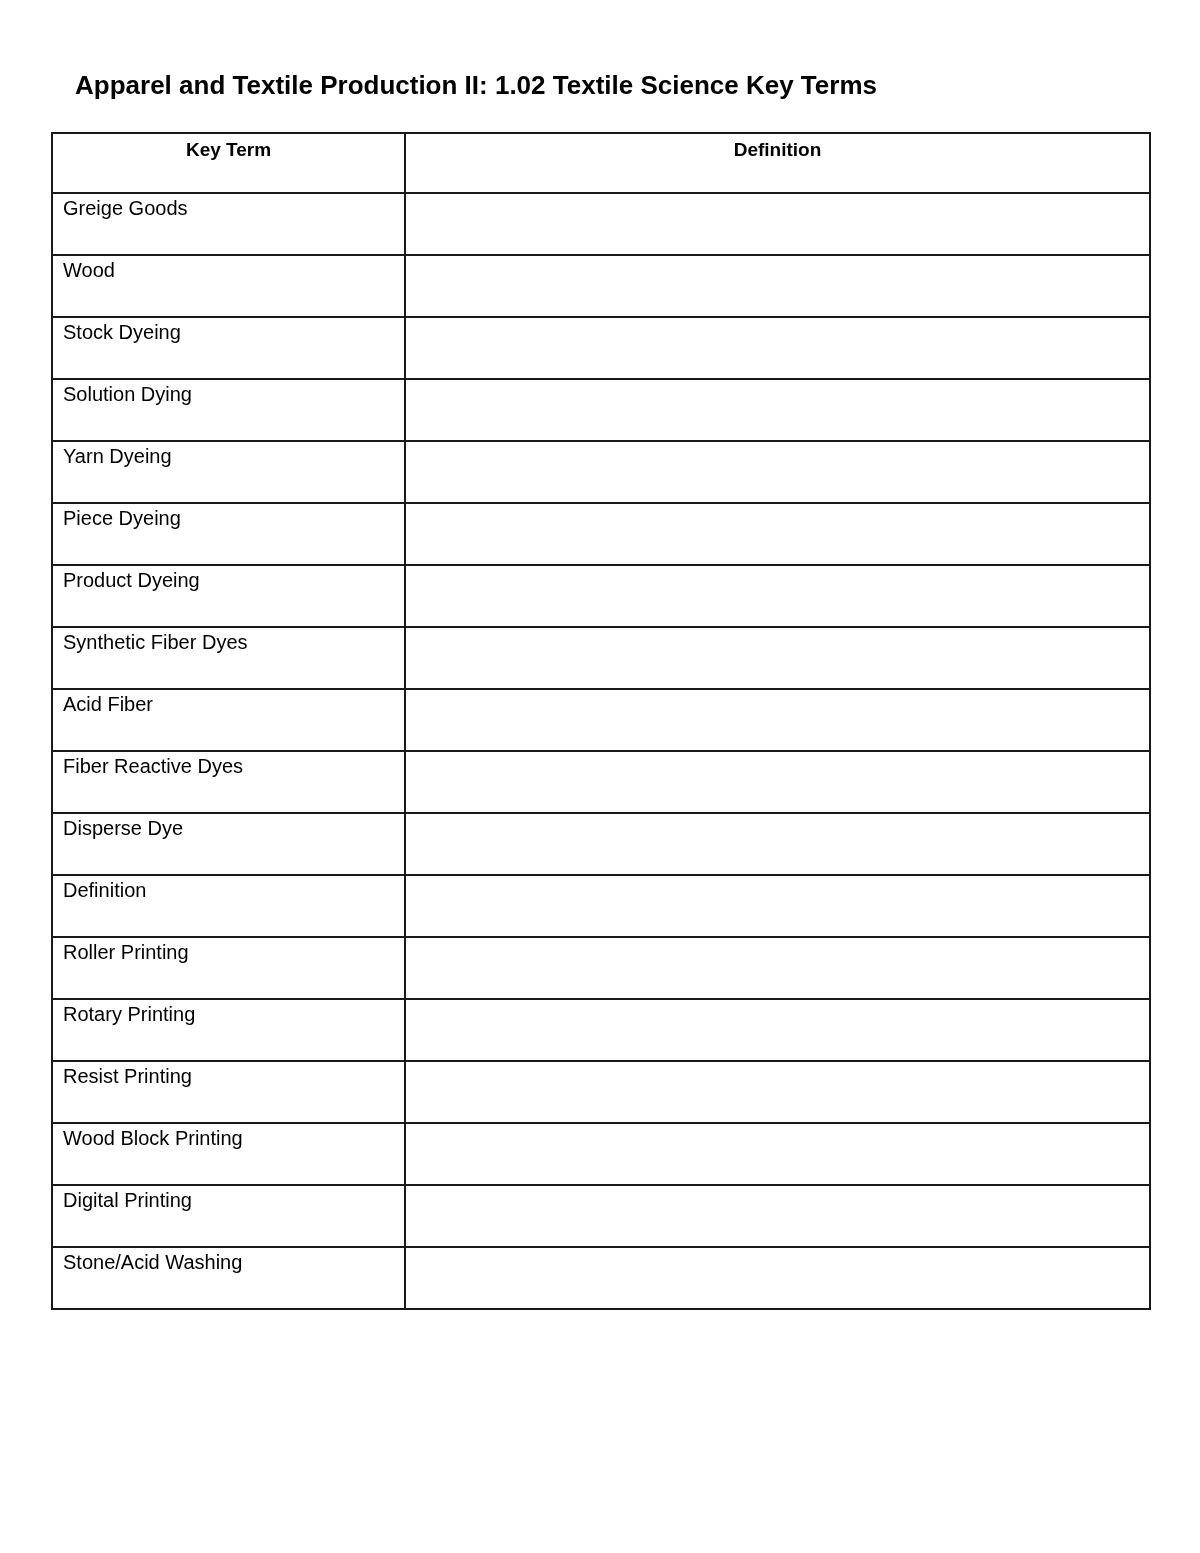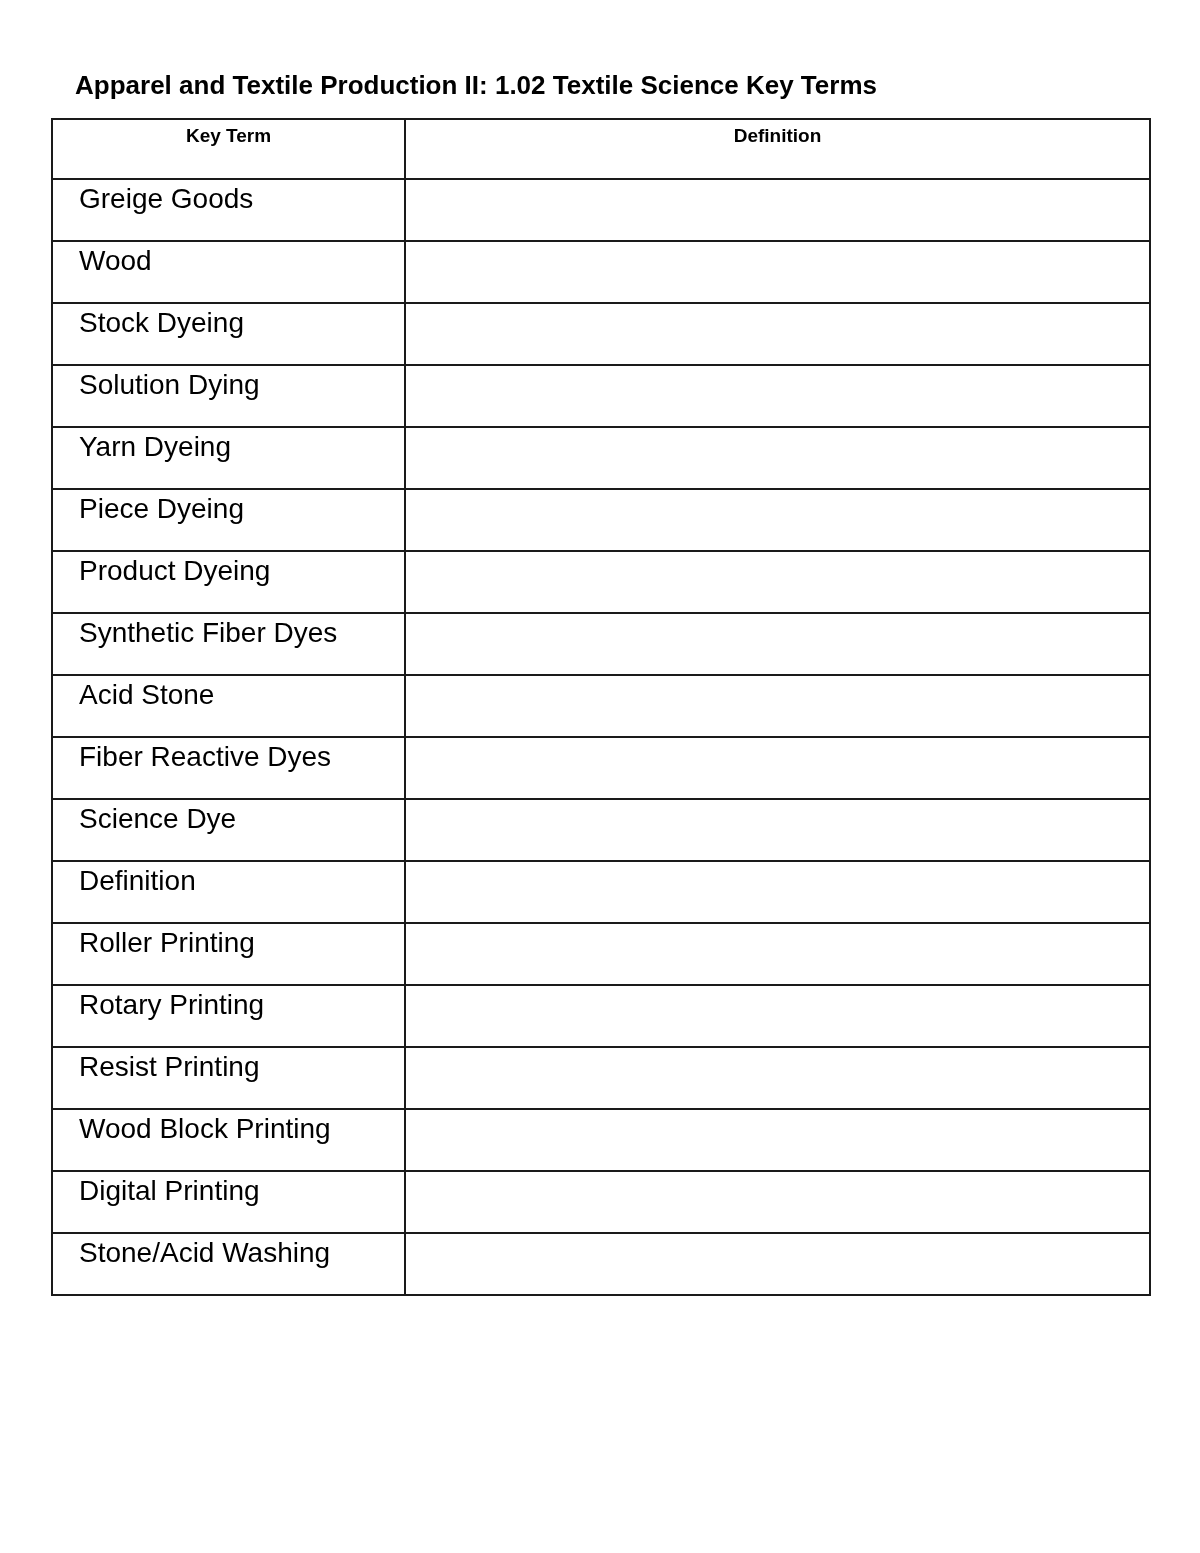--- a/index.html
+++ b/index.html
@@ -21,42 +21,42 @@
       top: 70px;
       width: 952px;
       text-align: center;
       font-weight: bold;
       font-size: 26px;
       letter-spacing: 0px;
     }
     table.terms {
       position: absolute;
       left: 51px;
-      top: 118px;
+      top: 132px;
       width: 1098px;
       border-collapse: collapse;
       table-layout: fixed;
     }
     table.terms th, table.terms td {
       border: 2px solid #1a1a1a;
       vertical-align: top;
       padding: 0;
     }
     table.terms th {
       height: 60px;
       font-weight: bold;
       font-size: 19px;
       text-align: center;
       padding-top: 5px;
       box-sizing: border-box;
     }
     table.terms td {
       height: 62px;
-      font-size: 28px;
-      padding-left: 26px;
+      font-size: 20px;
+      padding-left: 10px;
       padding-top: 3px;
       box-sizing: border-box;
     }
     col.col-term { width: 353px; }
     col.col-def { width: 745px; }
   </style>
 </head>
 <body>
 
 <div class="page-title">Apparel and Textile Production II: 1.02 Textile Science Key Terms</div>
@@ -99,29 +99,29 @@
       </tr>
     <tr>
         <td>Product Dyeing</td>
         <td></td>
       </tr>
     <tr>
         <td>Synthetic Fiber Dyes</td>
         <td></td>
       </tr>
     <tr>
-        <td>Acid Stone</td>
+        <td>Acid Fiber</td>
         <td></td>
       </tr>
     <tr>
         <td>Fiber Reactive Dyes</td>
         <td></td>
       </tr>
     <tr>
-        <td>Science Dye</td>
+        <td>Disperse Dye</td>
         <td></td>
       </tr>
     <tr>
         <td>Definition</td>
         <td></td>
       </tr>
     <tr>
         <td>Roller Printing</td>
         <td></td>
       </tr>

